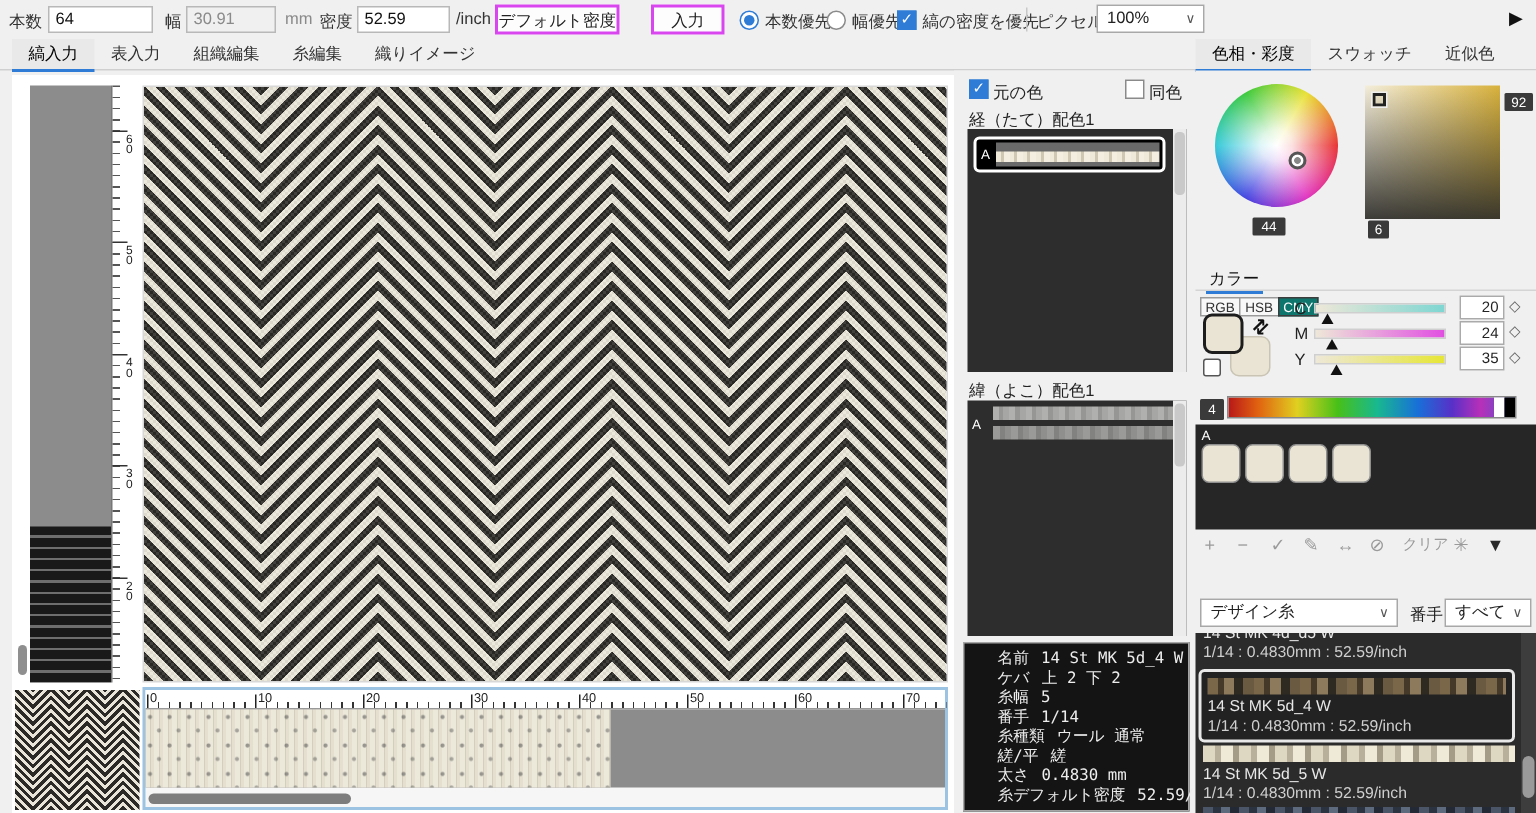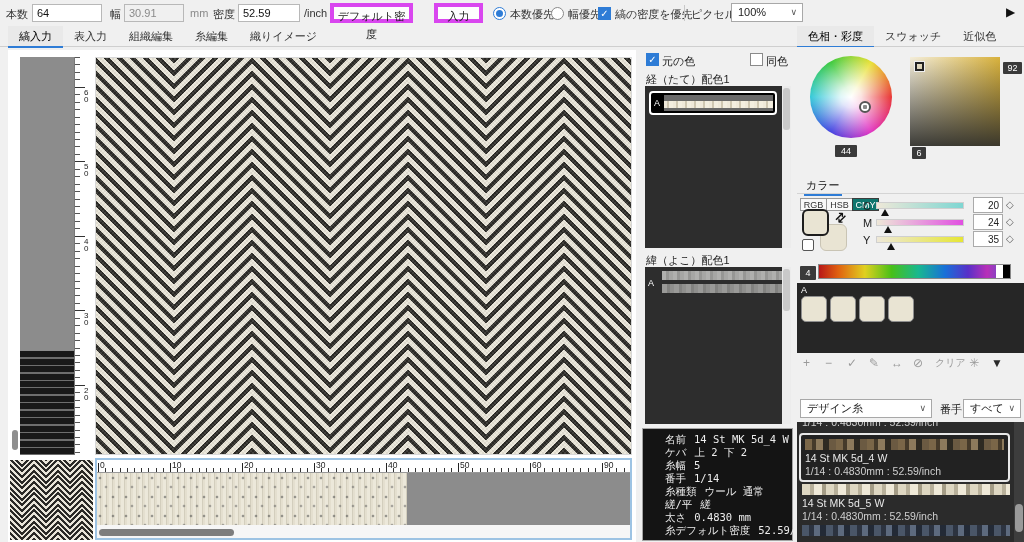--- a/index.html
+++ b/index.html
@@ -6,21 +6,21 @@
   html,body { width:1024px; height:542px; overflow:hidden; }
   body { font-family:"Liberation Sans","DejaVu Sans",sans-serif; font-size:11px; color:#222;
          background:#f0f0f0; position:relative; }
 
   
   .toolbar { position:absolute; left:0; top:0; width:1024px; height:26px; background:#f0f0f0; }
   .toolbar .lbl { position:absolute; top:7px; color:#333; }
   .txt { position:absolute; top:4px; height:18px; border:1px solid #b8b8b8; background:#fff;
          font:11px "Liberation Sans",sans-serif; padding:0 4px; color:#111; }
   .txt:disabled, .txt.dis { background:#f0f0f0; color:#8a8a8a; }
-  .btn { position:absolute; top:3px; height:20px; background:#fdfdfd; border:4px solid #d946ef;
+  .btn { position:absolute; top:3px; height:20px; background:#fdfdfd; border:2px solid #d946ef;
          font:11px "Liberation Sans",sans-serif; text-align:center; line-height:18px; color:#222; }
   .radio { position:absolute; top:7px; width:13px; height:13px; border:1px solid #8a8a8a;
            border-radius:50%; background:#fff; }
   .radio.on { border:1px solid #2e7cd6; }
   .radio.on::after { content:""; position:absolute; left:2px; top:2px; width:7px; height:7px;
            border-radius:50%; background:#2e7cd6; }
   .chk { position:absolute; width:13px; height:13px; border:1px solid #8a8a8a; background:#fff; }
   .chk.on { background:#2e7cd6; border-color:#2e7cd6; color:#fff; font-size:10px; line-height:12px;
             text-align:center; }
   .vsep { position:absolute; top:5px; width:1px; height:16px; background:#c8c8c8; }
@@ -247,21 +247,21 @@
         <div class="mlabel" style="left: 147px;">20</div>
         <div class="major" style="left: 217px;"></div>
         <div class="mlabel" style="left: 219px;">30</div>
         <div class="major" style="left: 289px;"></div>
         <div class="mlabel" style="left: 291px;">40</div>
         <div class="major" style="left: 361px;"></div>
         <div class="mlabel" style="left: 363px;">50</div>
         <div class="major" style="left: 433px;"></div>
         <div class="mlabel" style="left: 435px;">60</div>
         <div class="major" style="left: 505px;"></div>
-        <div class="mlabel" style="left: 507px;">90</div>
+        <div class="mlabel" style="left: 507px;">70</div>
       </div>
     <div class="fabric">
       <div class="tex"></div>
     </div>
     <div class="hscroll">
       <div class="thumbbar"></div>
     </div>
   </div>
 </div>
 
@@ -411,20 +411,21 @@
     <span class="chev">∨</span>
   </div>
   <span class="libsel" style="left:143px;top:355px;position:absolute">番手</span>
   <div class="ddown libsel" style="left:166px;width:58px">
     <span>すべて</span>
     <span class="chev">∨</span>
   </div>
 
   <div class="yarnlist" id="yarnlist">
       <div style="margin-top: -6px;">
+        <div class="yl-name">14 St MK 4d_d5 W</div>
         <div class="yl-spec">1/14 : 0.4830mm : 52.59/inch</div>
       </div>
       <div class="yl-selwrap">
         <div class="yl-tex tex-brown"></div>
         <div class="yl-name">14 St MK 5d_4 W</div>
         <div class="yl-spec">1/14 : 0.4830mm : 52.59/inch</div>
       </div>
       <div>
         <div class="yl-tex tex-cream"></div>
         <div class="yl-name">14 St MK 5d_5 W</div>

